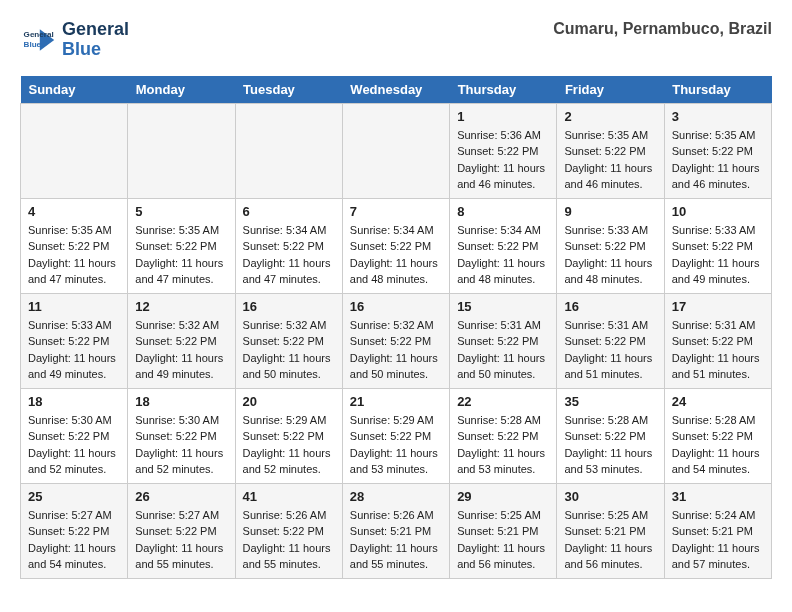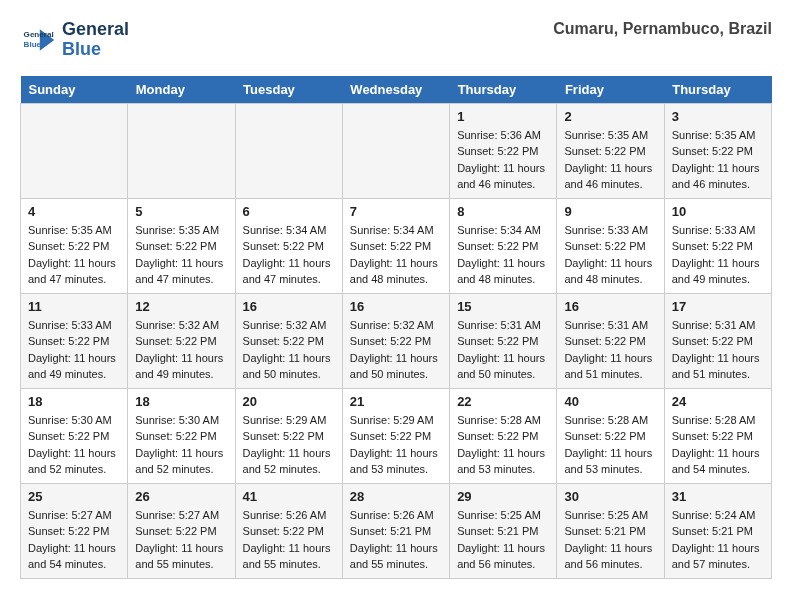--- a/index.html
+++ b/index.html
@@ -216,21 +216,21 @@
         </td>
         <td>
           <span class="day-number">21</span>
           <div class="day-info">Sunrise: 5:29 AM<br>Sunset: 5:22 PM<br>Daylight: 11 hours and 53 minutes.</div>
         </td>
         <td>
           <span class="day-number">22</span>
           <div class="day-info">Sunrise: 5:28 AM<br>Sunset: 5:22 PM<br>Daylight: 11 hours and 53 minutes.</div>
         </td>
         <td>
-          <span class="day-number">40</span>
+          <span class="day-number">35</span>
           <div class="day-info">Sunrise: 5:28 AM<br>Sunset: 5:22 PM<br>Daylight: 11 hours and 53 minutes.</div>
         </td>
         <td>
           <span class="day-number">24</span>
           <div class="day-info">Sunrise: 5:28 AM<br>Sunset: 5:22 PM<br>Daylight: 11 hours and 54 minutes.</div>
         </td>
       </tr>
       <tr>
         <td>
           <span class="day-number">25</span>

